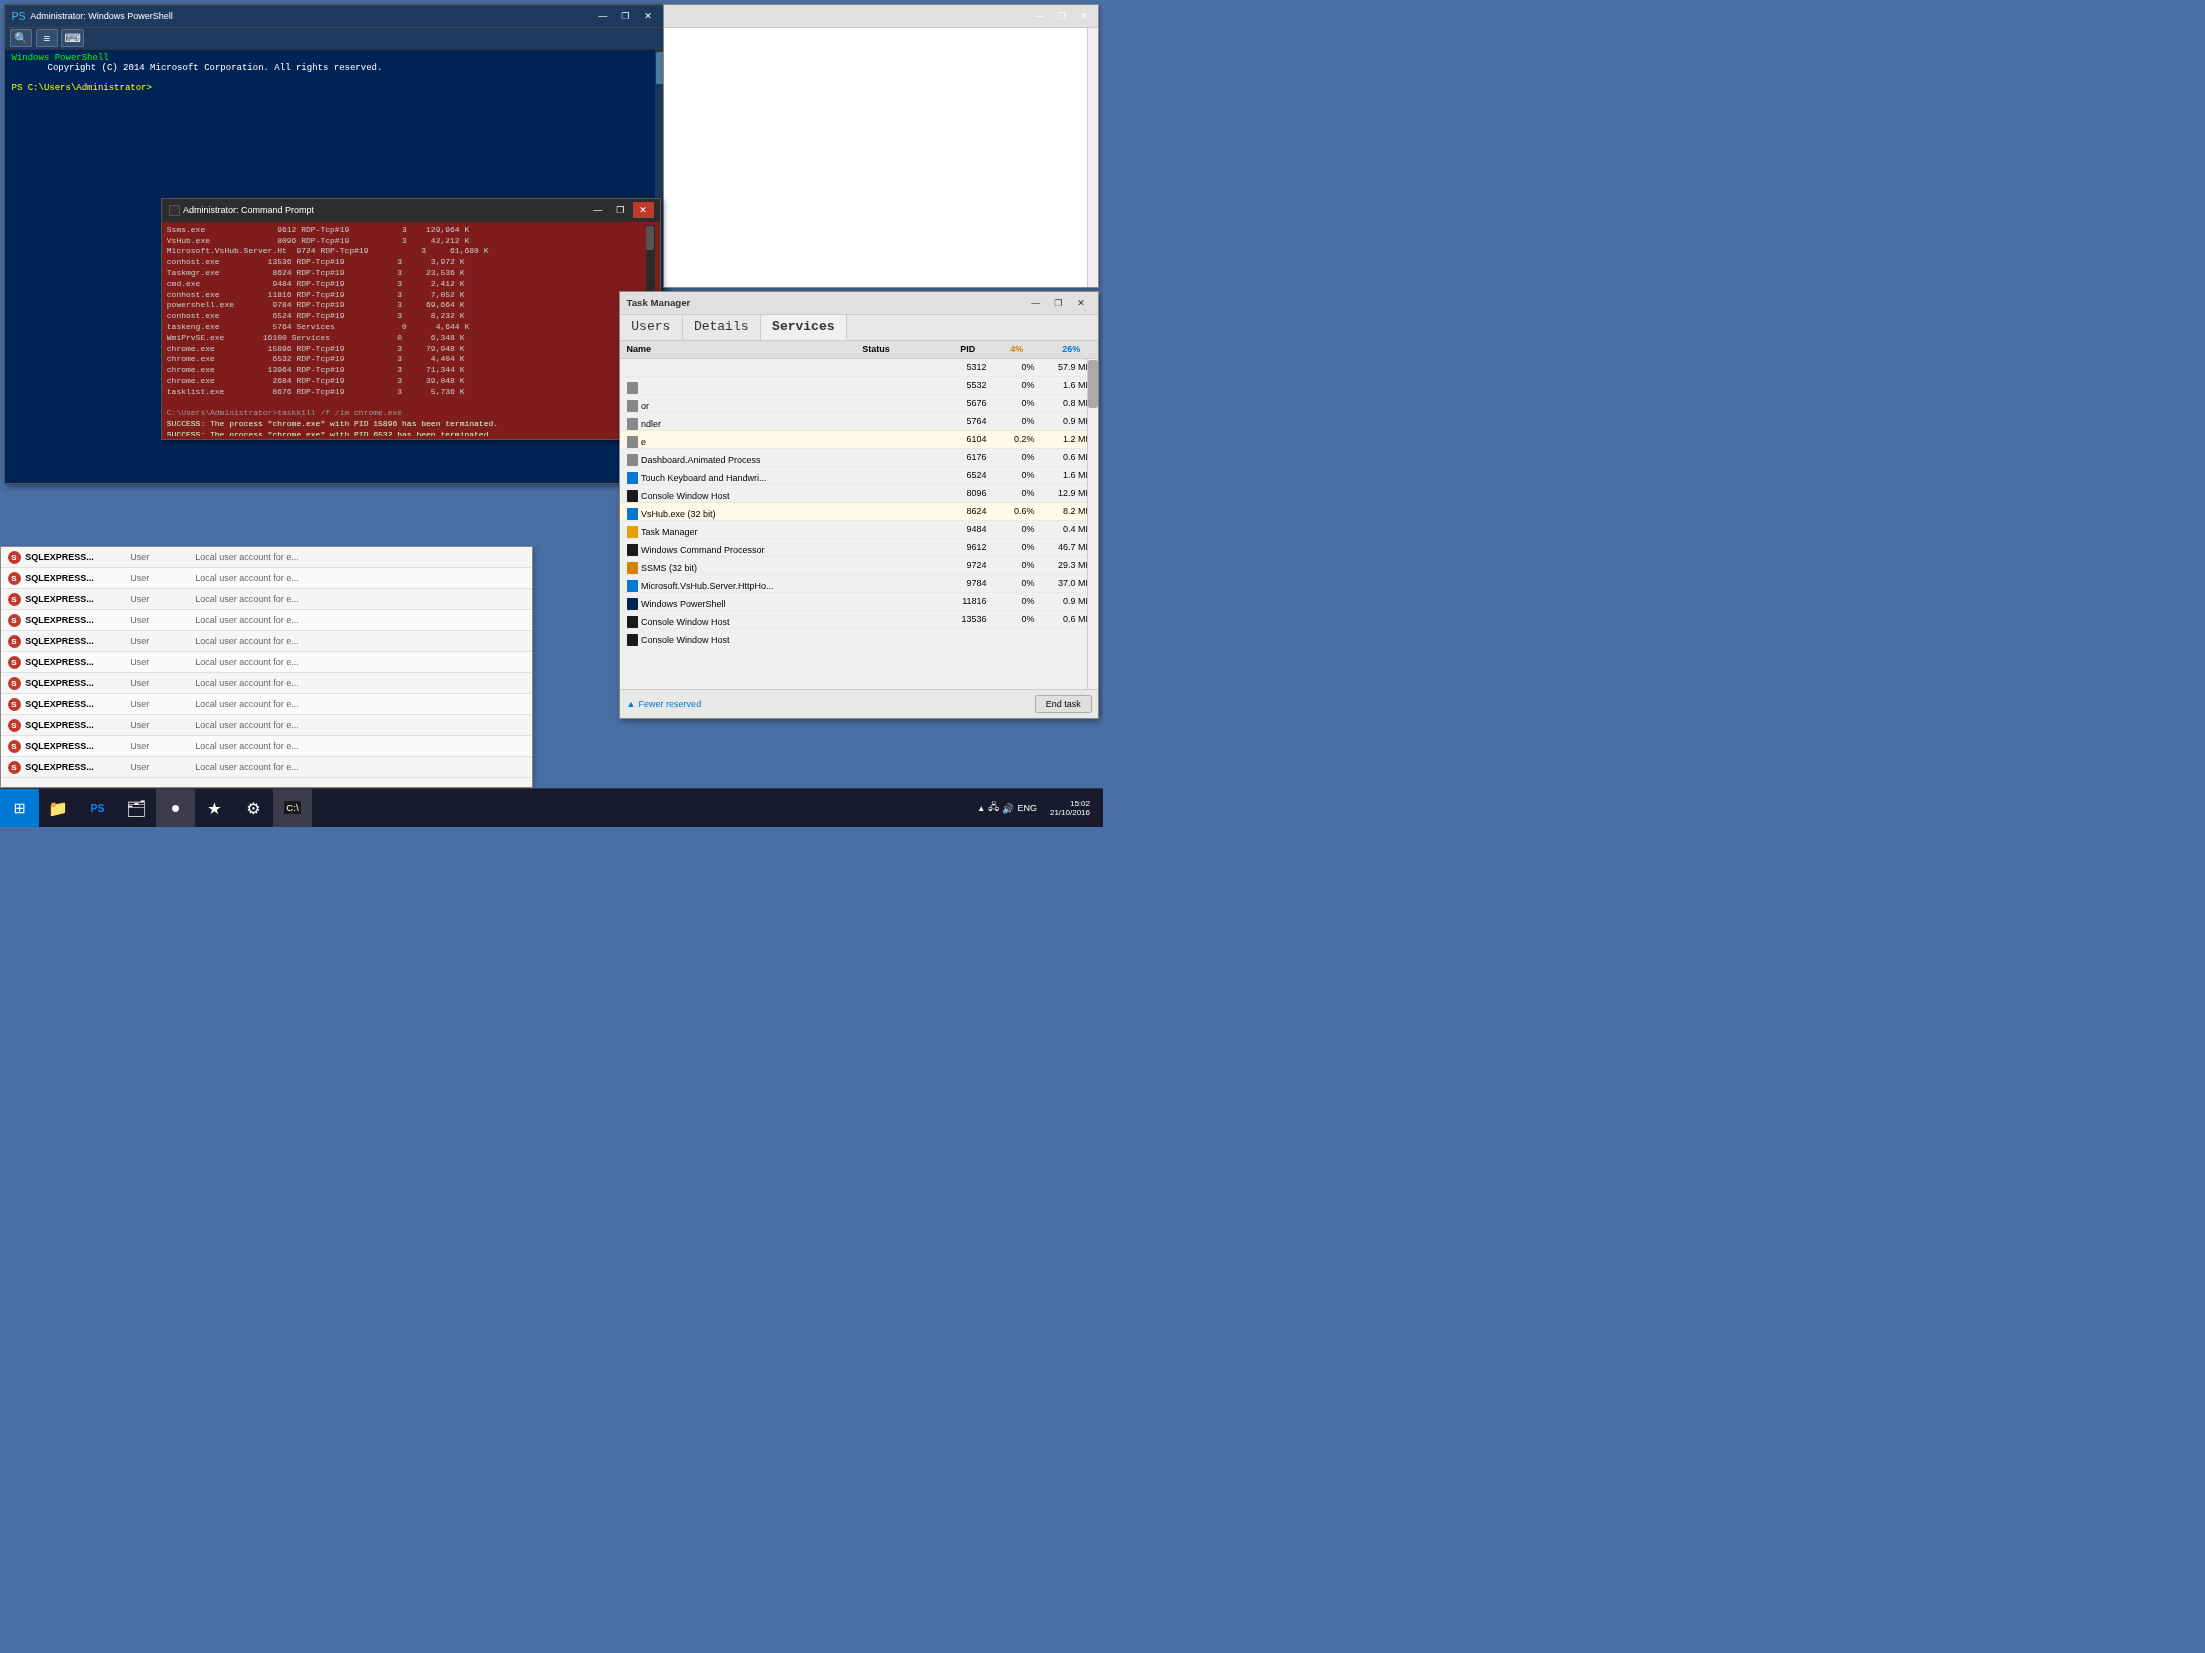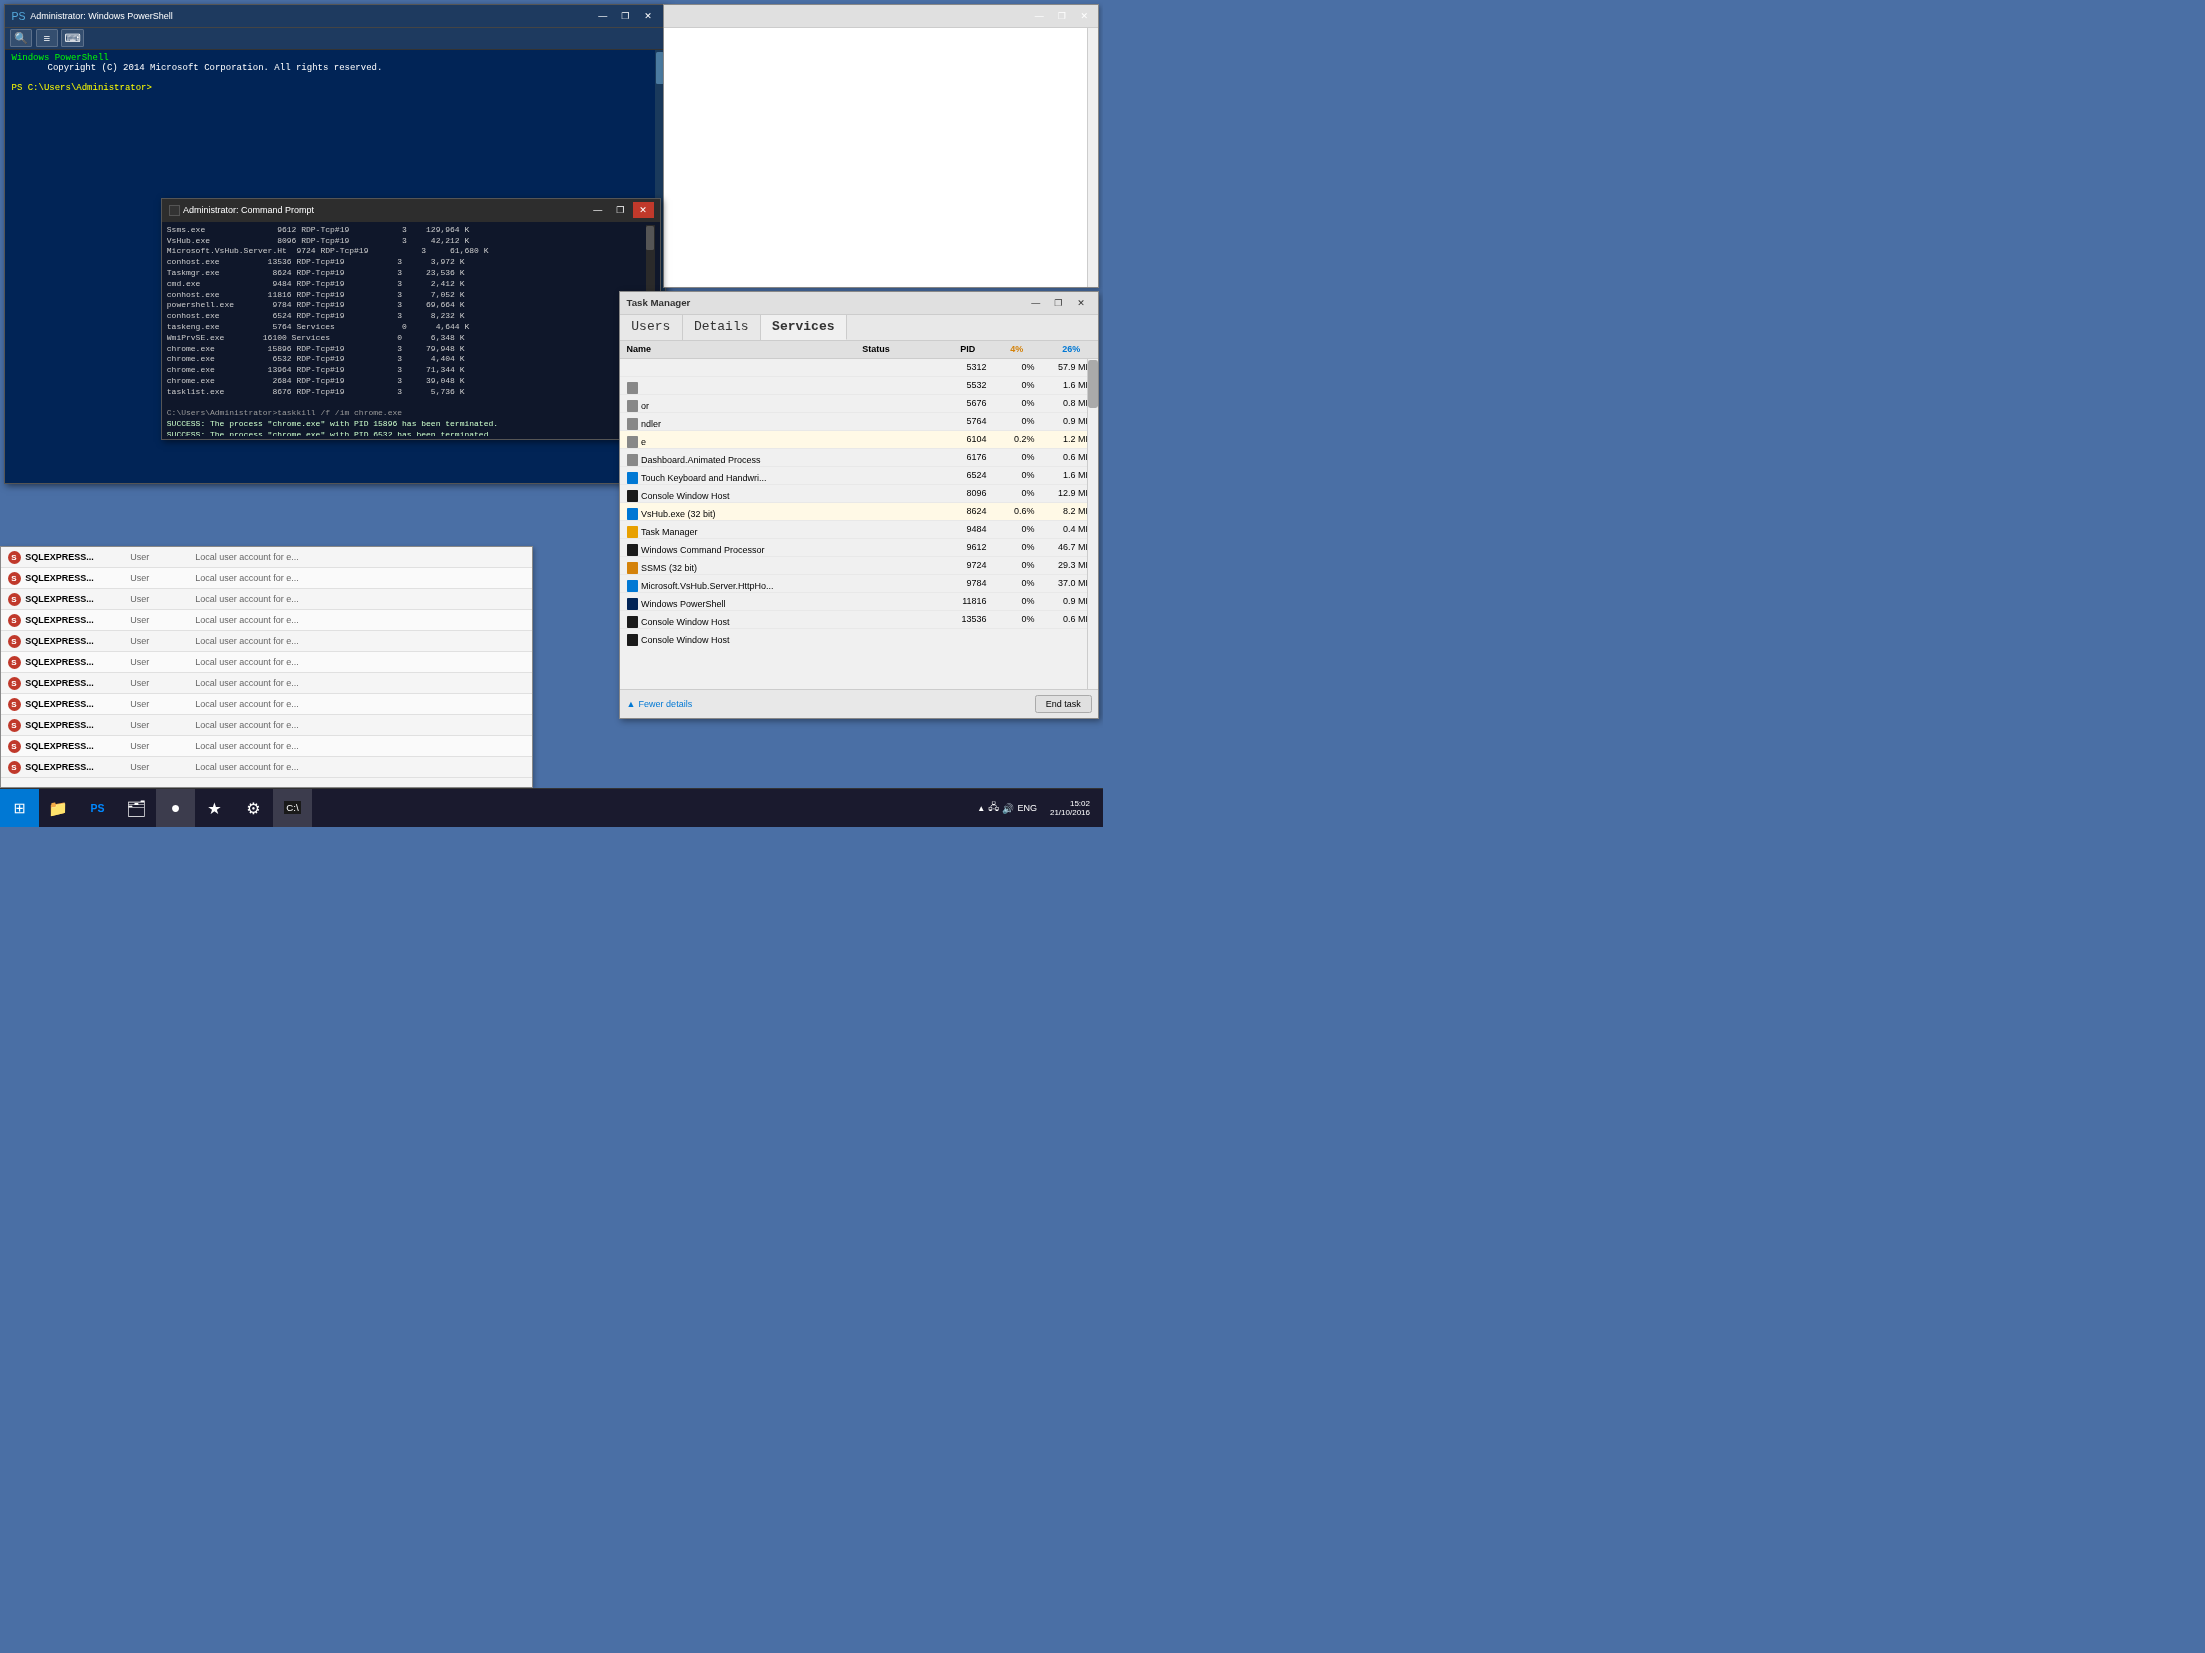--- a/index.html
+++ b/index.html
@@ -238,21 +238,21 @@
       border: 0.8px solid #555;
     }
 
     .cmd-content {
       font-family: 'Consolas', 'Courier New', monospace;
       font-size: 8px;
       color: #cccccc;
       padding: 3.2px 4.8px;
       height: calc(100% - 22.6px);
       overflow: hidden;
-      background: #0f172a;
+      background: #7f1d1d;
       display: flex;
     }
 
     .cmd-text-area {
       flex: 1;
       overflow: hidden;
     }
 
     .cmd-scroll {
       width: 9.7px;
@@ -805,21 +805,21 @@
           <div class="col-cpu">0%</div>
           <div class="col-mem">0.6 MB</div>
         </div>
         <div class="taskman-scroll">
           <div class="taskman-scroll-thumb"></div>
         </div>
       </div>
       <div class="taskman-footer">
         <div class="fewer-details-btn">
           <span>▲</span>
-          <span>Fewer details</span>
+          <span>Fewer reserved</span>
         </div>
         <button class="end-task-btn">End task</button>
       </div>
     </div>
   </div>
 
   <div class="services-window">
     <div class="services-list">
       <div class="services-row">
         <div class="svc-icon">S</div>

